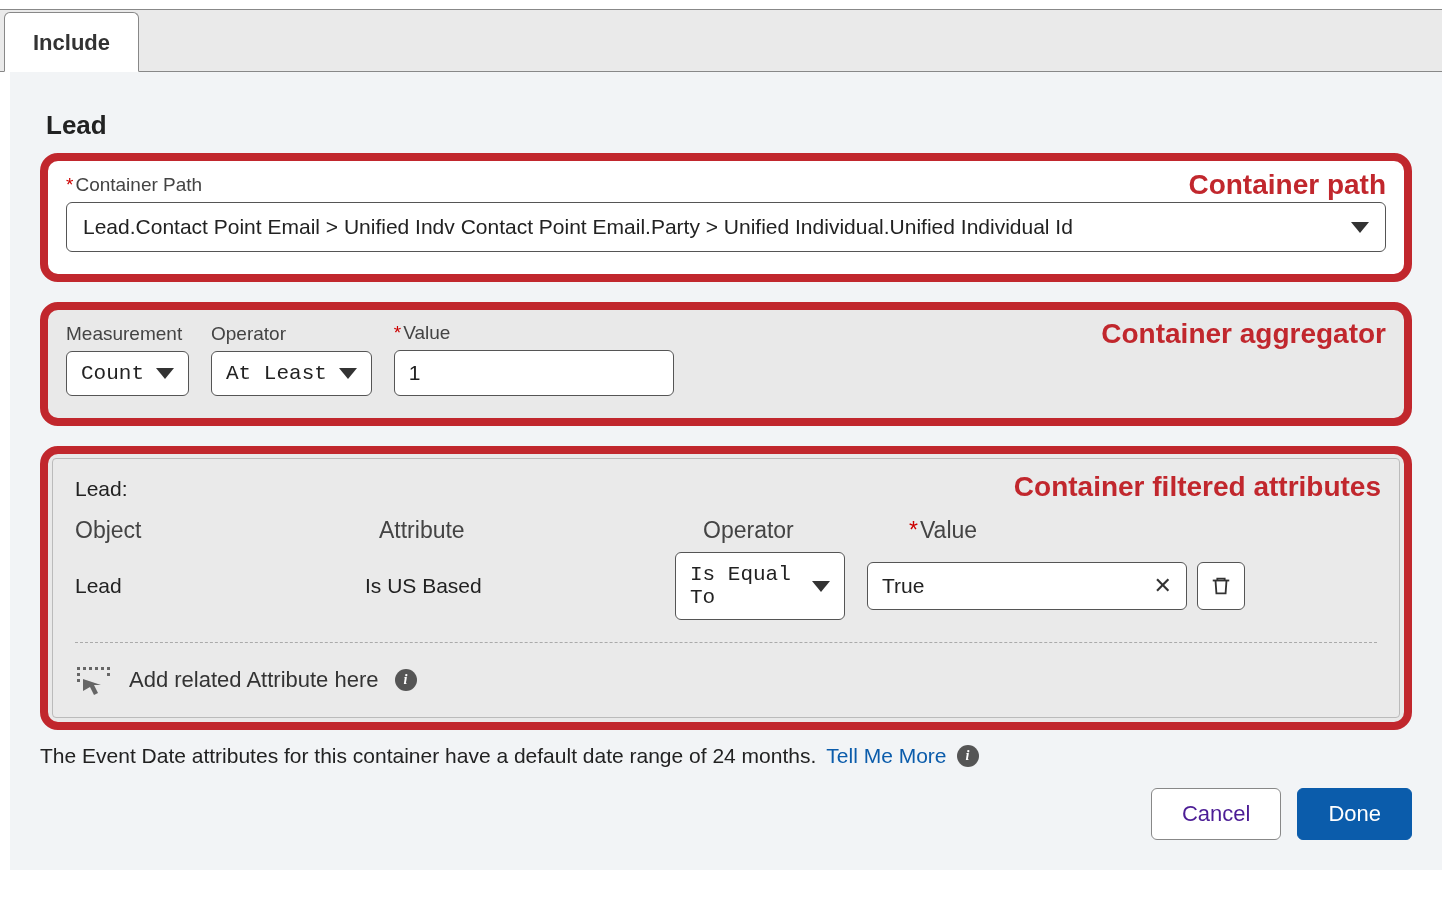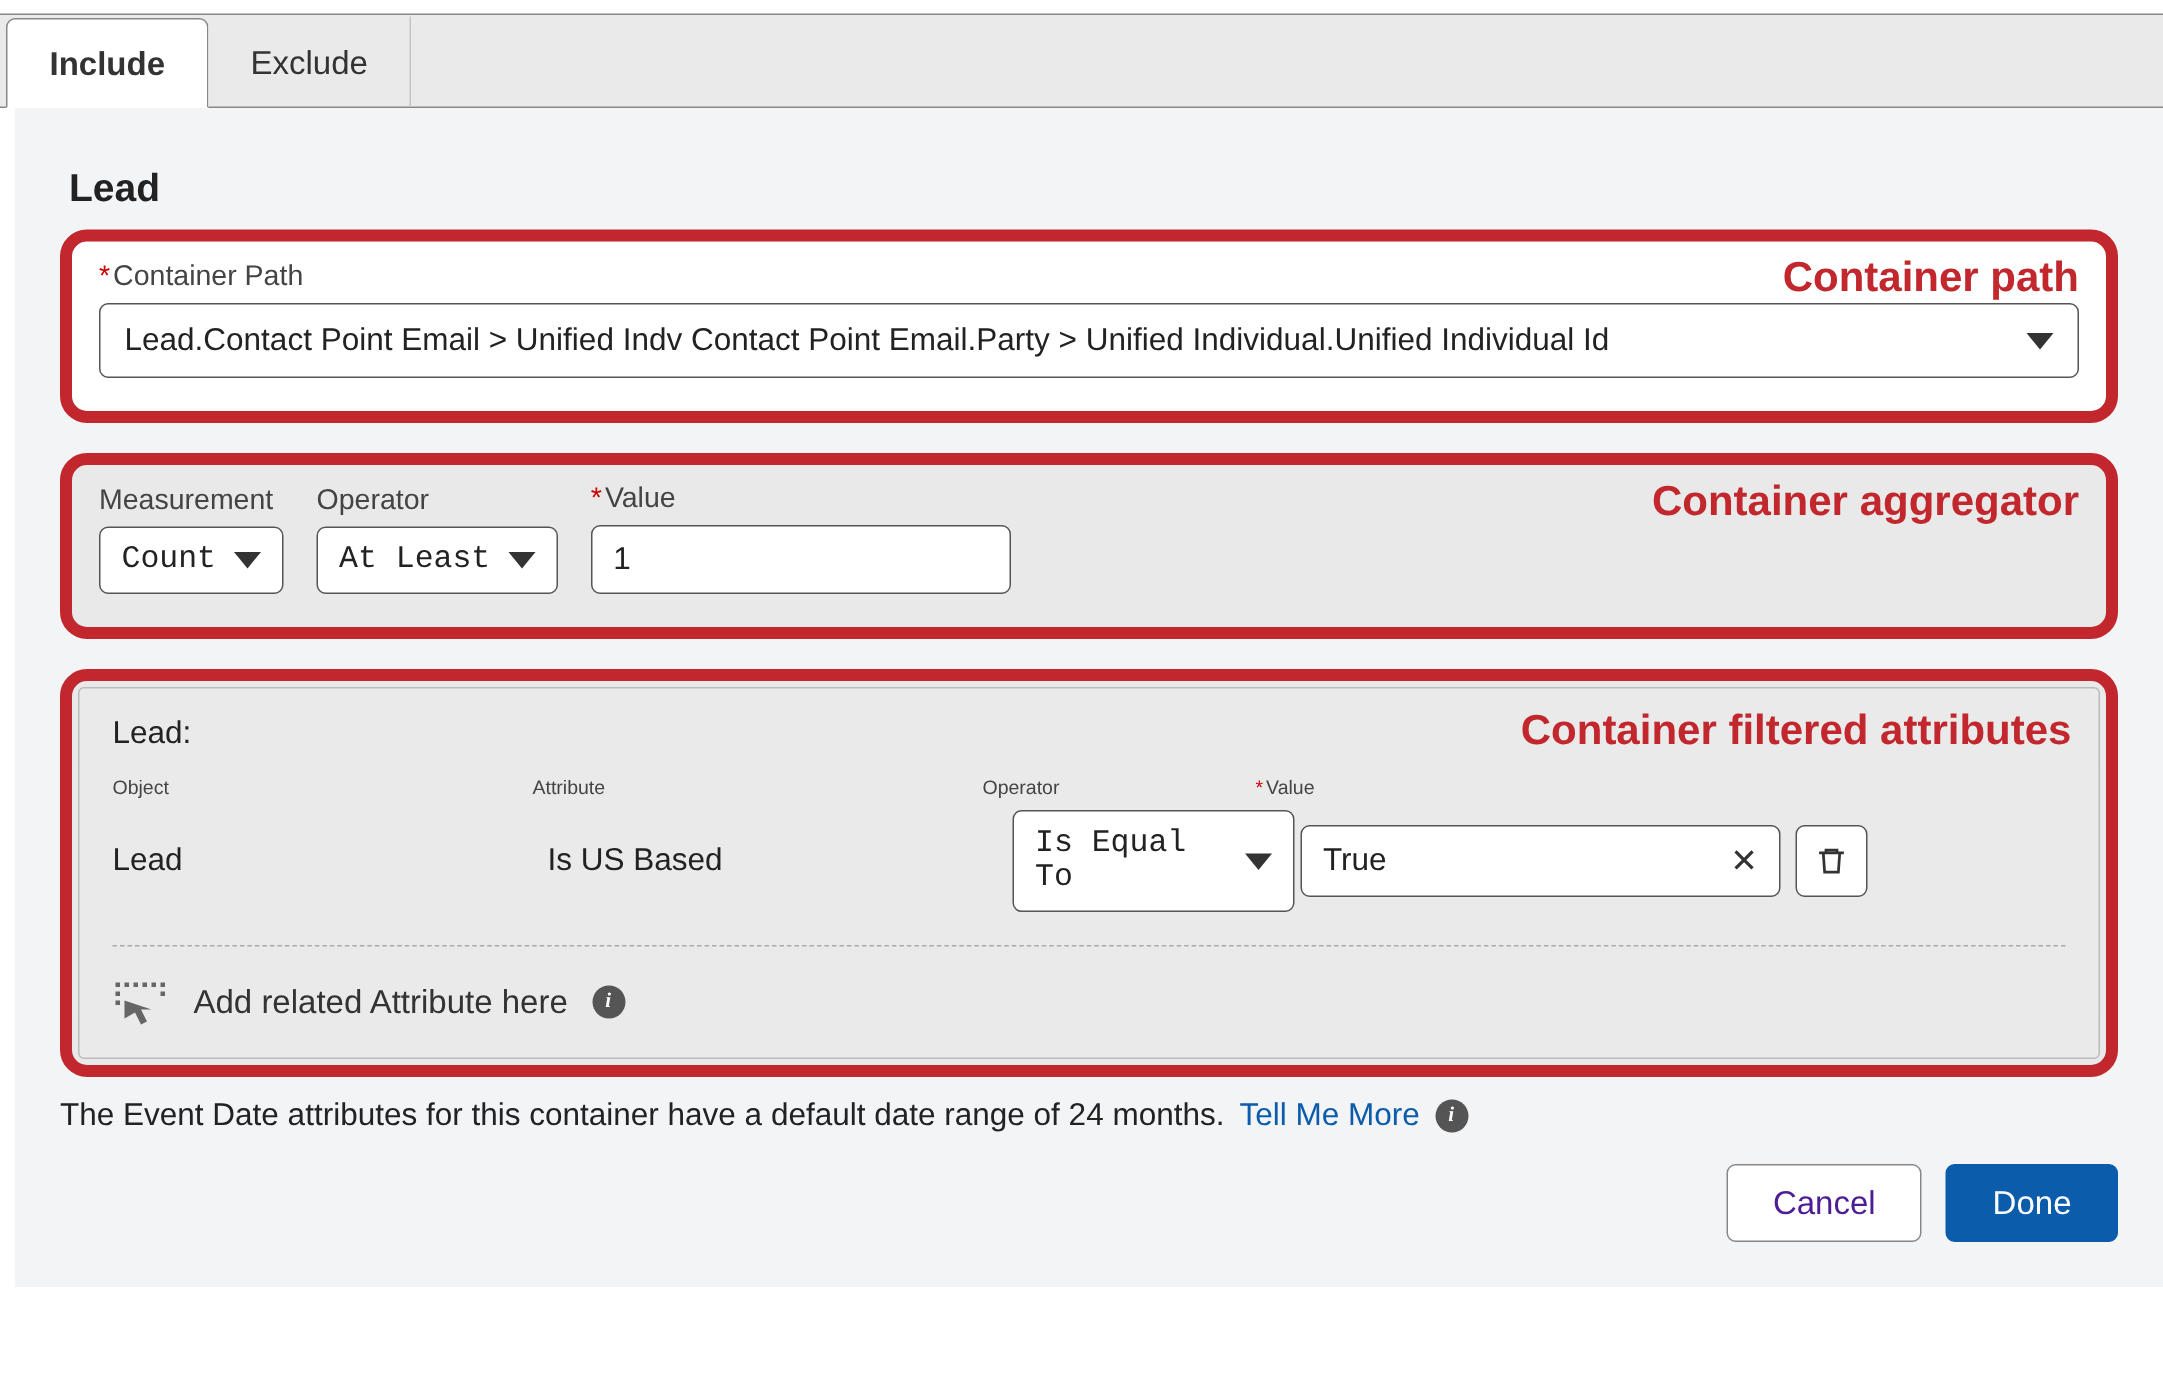--- a/index.html
+++ b/index.html
@@ -122,22 +122,22 @@
     margin: 4px;
   }
   .attr-header {
     font-size: 21px;
     margin-bottom: 16px;
     position: relative;
   }
   .attr-grid-head {
     display: grid;
     grid-template-columns: 280px 300px 182px 320px 60px;
-    gap: 0;
-    font-size: 13px;
+    gap: 24px;
+    font-size: 23px;
     color: #444;
     margin-bottom: 8px;
   }
   .attr-grid-row {
     display: grid;
     grid-template-columns: 280px 300px 182px 320px 60px;
     gap: 10px;
     align-items: center;
     font-size: 21px;
     padding-bottom: 22px;
@@ -214,21 +214,20 @@
   }
   .x-icon { font-size: 22px; color: #333; cursor: pointer; }
 </style>
 </head>
 <body>
 
 <div class="top-rule"></div>
 
 <div class="tabs">
   <div class="tab active">Include</div>
-  <div class="tab">Exclude</div>
 </div>
 
 <div class="content">
   <div class="section-title">Lead</div>
 
   <div class="block" style="background:#fff;">
     <div class="block-label">Container path</div>
     <div class="field-label">
       <span class="req">*</span><span>Container Path</span>
     </div>
@@ -273,21 +272,21 @@
       <div class="attr-grid-head">
         <span>Object</span>
         <span>Attribute</span>
         <span>Operator</span>
         <span><span class="req">*</span><span>Value</span></span>
         <span></span>
       </div>
       <div class="attr-grid-row">
         <span>Lead</span>
         <span>Is US Based</span>
-        <div class="dropdown-small" style="width:188px;">
+        <div class="dropdown-small" style="width:170px;">
           <span>Is Equal To</span>
           <span class="caret"></span>
         </div>
         <div class="value-input">
           <span>True</span>
           <span class="x-icon">✕</span>
         </div>
         <div class="icon-btn">
           <svg width="22" height="22" viewBox="0 0 24 24" fill="none" stroke="#333" stroke-width="2">
             <path d="M3 6h18"></path>

